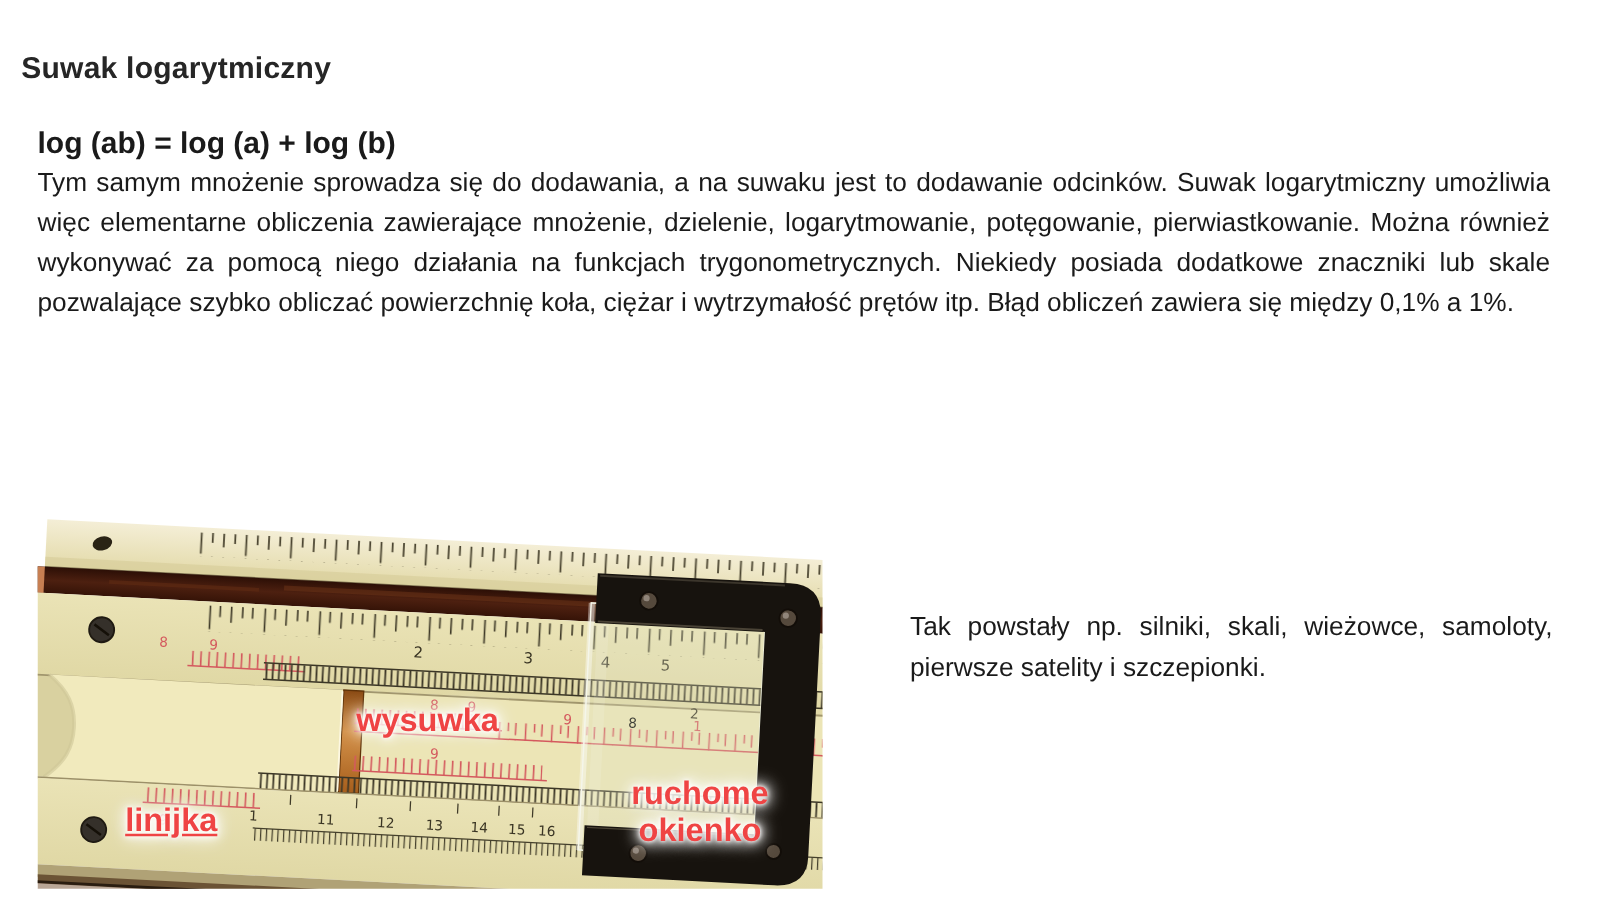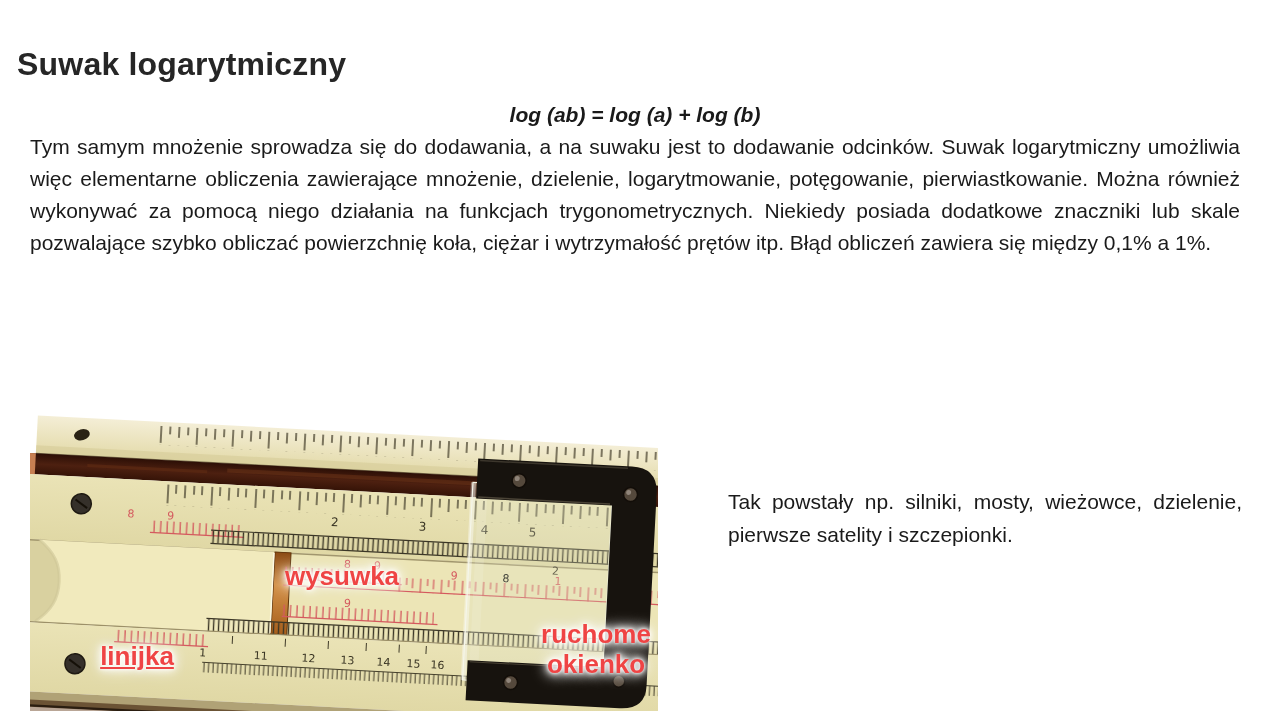--- a/index.html
+++ b/index.html
@@ -3,58 +3,58 @@
 <meta charset="utf-8">
 <style>
   html,body{margin:0;padding:0;}
   body{
     width:1280px;height:720px;position:relative;overflow:hidden;
     background:#ffffff;color:#1a1a1a;
     font-family:"Liberation Sans", sans-serif;
   }
   .page-title{
     position:absolute;left:17px;top:25px;
-    font-size:32px;color:#262626;letter-spacing:0.2px;
+    font-size:24px;color:#262626;letter-spacing:0.2px;
   }
   .text-col{position:absolute;left:30px;top:99px;width:1210px;}
   .para{font-size:21px;line-height:32px;text-align:justify;text-justify:inter-word;}
-  .formula{font-size:21px;line-height:32px;font-weight:bold;font-style:italic;text-align:center;}
+  .formula{font-size:24px;line-height:32px;font-weight:bold;}
   .para-2{}
   .side-note{
     position:absolute;left:728px;top:485px;width:514px;
     font-size:21px;line-height:33.4px;text-align:justify;text-justify:inter-word;
   }
   .side-note p{margin:0;}
   .photo{
     position:absolute;left:30px;top:413px;width:628px;height:298px;
     overflow:hidden;background:#ffffff;
   }
   .photo svg{display:block;}
   .photo-label{
     position:absolute;font-size:26px;font-weight:bold;color:#ef4444;
     text-align:center;line-height:30px;
     text-shadow:0 0 3px #fff,0 0 6px #fff,0 0 10px #fff,0 0 14px #fff,0 0 18px #fff;
   }
   .lbl-wysuwka{left:246px;top:148px;width:132px;}
   .lbl-linijka{left:57px;top:228px;width:100px;text-decoration:underline;}
-  .lbl-okienko{left:502px;top:206px;width:128px;}
+  .lbl-okienko{left:466px;top:206px;width:128px;}
   .num{font-family:"DejaVu Sans", sans-serif;}
 </style>
 </head>
 <body>
 
 <h1 class="page-title">Suwak logarytmiczny</h1>
 
 <div class="text-col">
   <div class="formula">log (ab) = log (a) + log (b)</div>
   <div class="para para-2">Tym samym mnożenie sprowadza się do dodawania, a na suwaku jest to dodawanie odcinków. Suwak logarytmiczny umożliwia więc elementarne obliczenia zawierające mnożenie, dzielenie, logarytmowanie, potęgowanie, pierwiastkowanie. Można również wykonywać za pomocą niego działania na funkcjach trygonometrycznych. Niekiedy posiada dodatkowe znaczniki lub skale pozwalające szybko obliczać powierzchnię koła, ciężar i wytrzymałość prętów itp. Błąd obliczeń zawiera się między 0,1% a 1%.</div>
 </div>
 
 <div class="side-note">
-  <p>Tak powstały np. silniki, mosty, wieżowce, dzielenie, pierwsze satelity i szczepionki.</p>
+  <p>Tak powstały np. silniki, skali, wieżowce, samoloty, pierwsze satelity i szczepionki.</p>
 </div>
 
 <div class="photo">
   <svg width="645" height="300" viewBox="0 0 645 300">
     <defs>
       <linearGradient id="gTop" x1="0" y1="0" x2="0" y2="1">
         <stop offset="0" stop-color="#f4eed6"></stop>
           <stop offset="1" stop-color="#e3daa9"></stop>
       </linearGradient>
       <linearGradient id="gBody" x1="0" y1="0" x2="0" y2="1">

